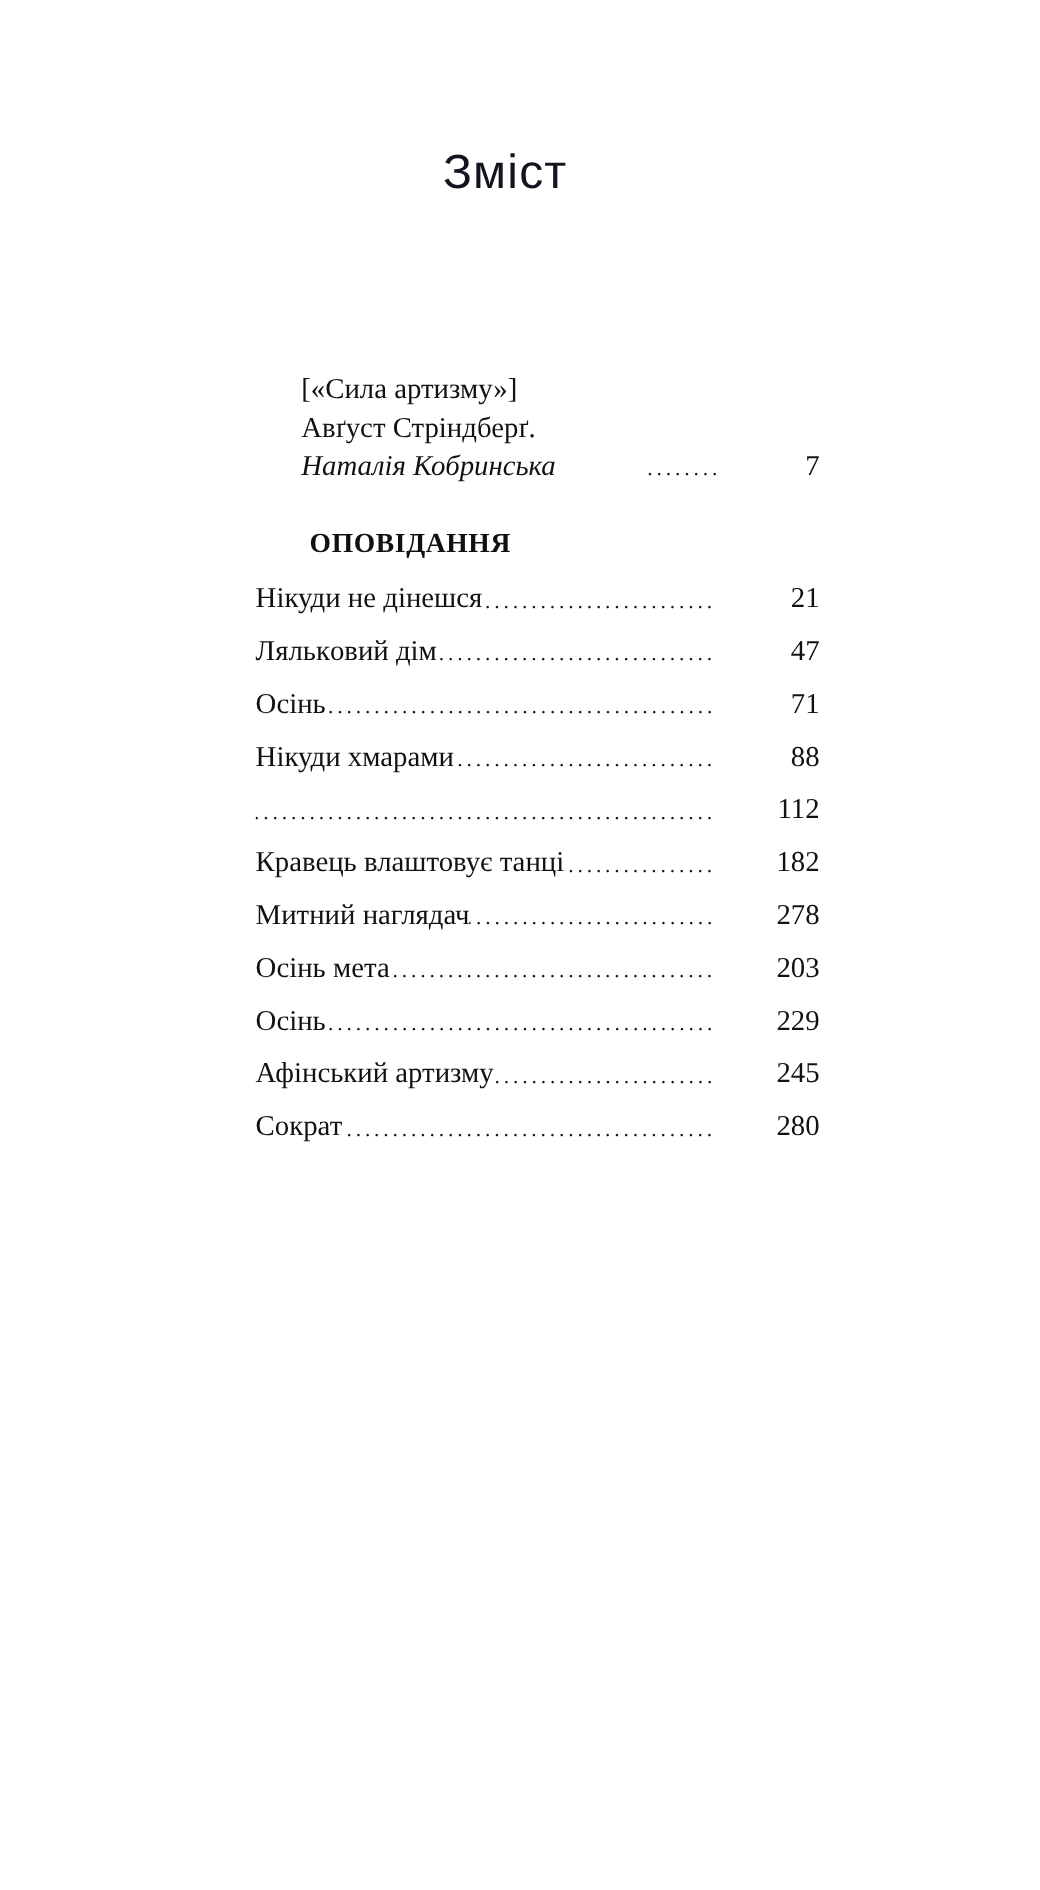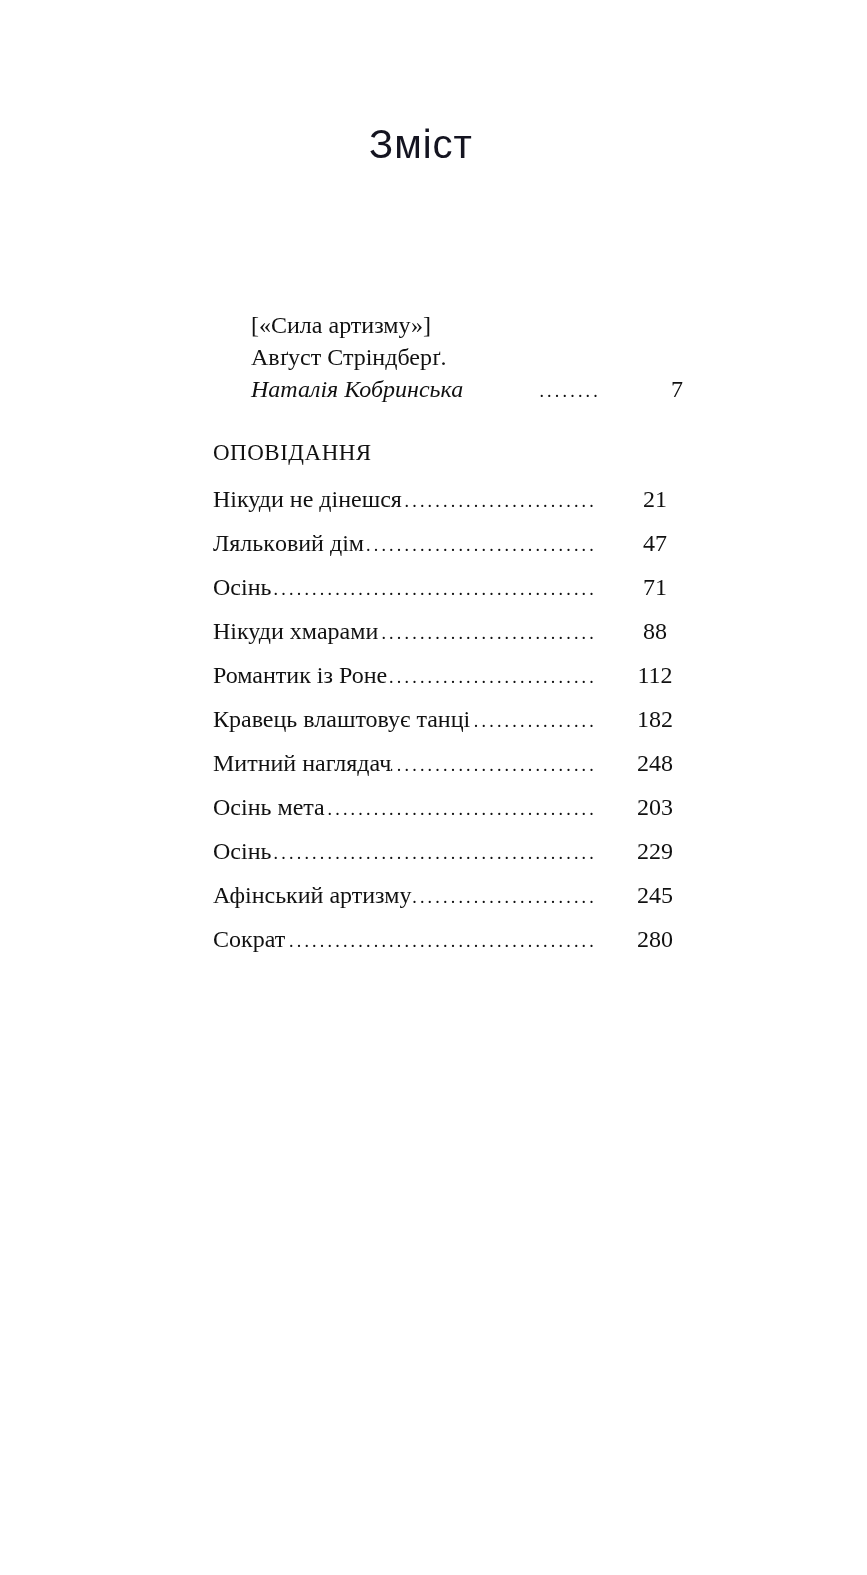--- a/index.html
+++ b/index.html
@@ -70,36 +70,36 @@
     .intro .toc-row .page { width: 44px; }
 
     .section {
       position: absolute;
       left: 213px;
       top: 433px;
       width: 470px;
     }
     .section-heading {
       font-size: 23px;
-      font-weight: normal;
+      font-weight: bold;
       line-height: 40px;
       letter-spacing: 0.5px;
       margin-bottom: 4px;
+      margin-left: 45px;
     }
     .section .toc-row {
       font-size: 24px;
       height: 44px;
       line-height: 44px;
     }
     .section .toc-row .dots {
       margin-right: 30px;
     }
     .section .toc-row .page {
       width: 56px;
-      text-align: center;
     }
   </style>
 </head>
 <body>
 
 <div class="page-title">Зміст</div>
 
 <div class="intro">
   <div class="line">[«Сила артизму»]</div>
   <div class="line">Авґуст Стріндберґ.</div>
@@ -127,33 +127,32 @@
     <span class="title">Осінь</span>
     <span class="dots">...................................................</span>
     <span class="page">71</span>
   </div>
   <div class="toc-row">
     <span class="title">Нікуди хмарами</span>
     <span class="dots">...................................................</span>
     <span class="page">88</span>
   </div>
   <div class="toc-row">
-    <span class="title">Романтик із Роне</span>
     <span class="dots">...................................................</span>
     <span class="page">112</span>
   </div>
   <div class="toc-row">
     <span class="title">Кравець влаштовує танці</span>
     <span class="dots">...................................................</span>
     <span class="page">182</span>
   </div>
   <div class="toc-row">
     <span class="title">Митний наглядач</span>
     <span class="dots">...................................................</span>
-    <span class="page">248</span>
+    <span class="page">278</span>
   </div>
   <div class="toc-row">
     <span class="title">Осінь мета</span>
     <span class="dots">...................................................</span>
     <span class="page">203</span>
   </div>
   <div class="toc-row">
     <span class="title">Осінь</span>
     <span class="dots">...................................................</span>
     <span class="page">229</span>

